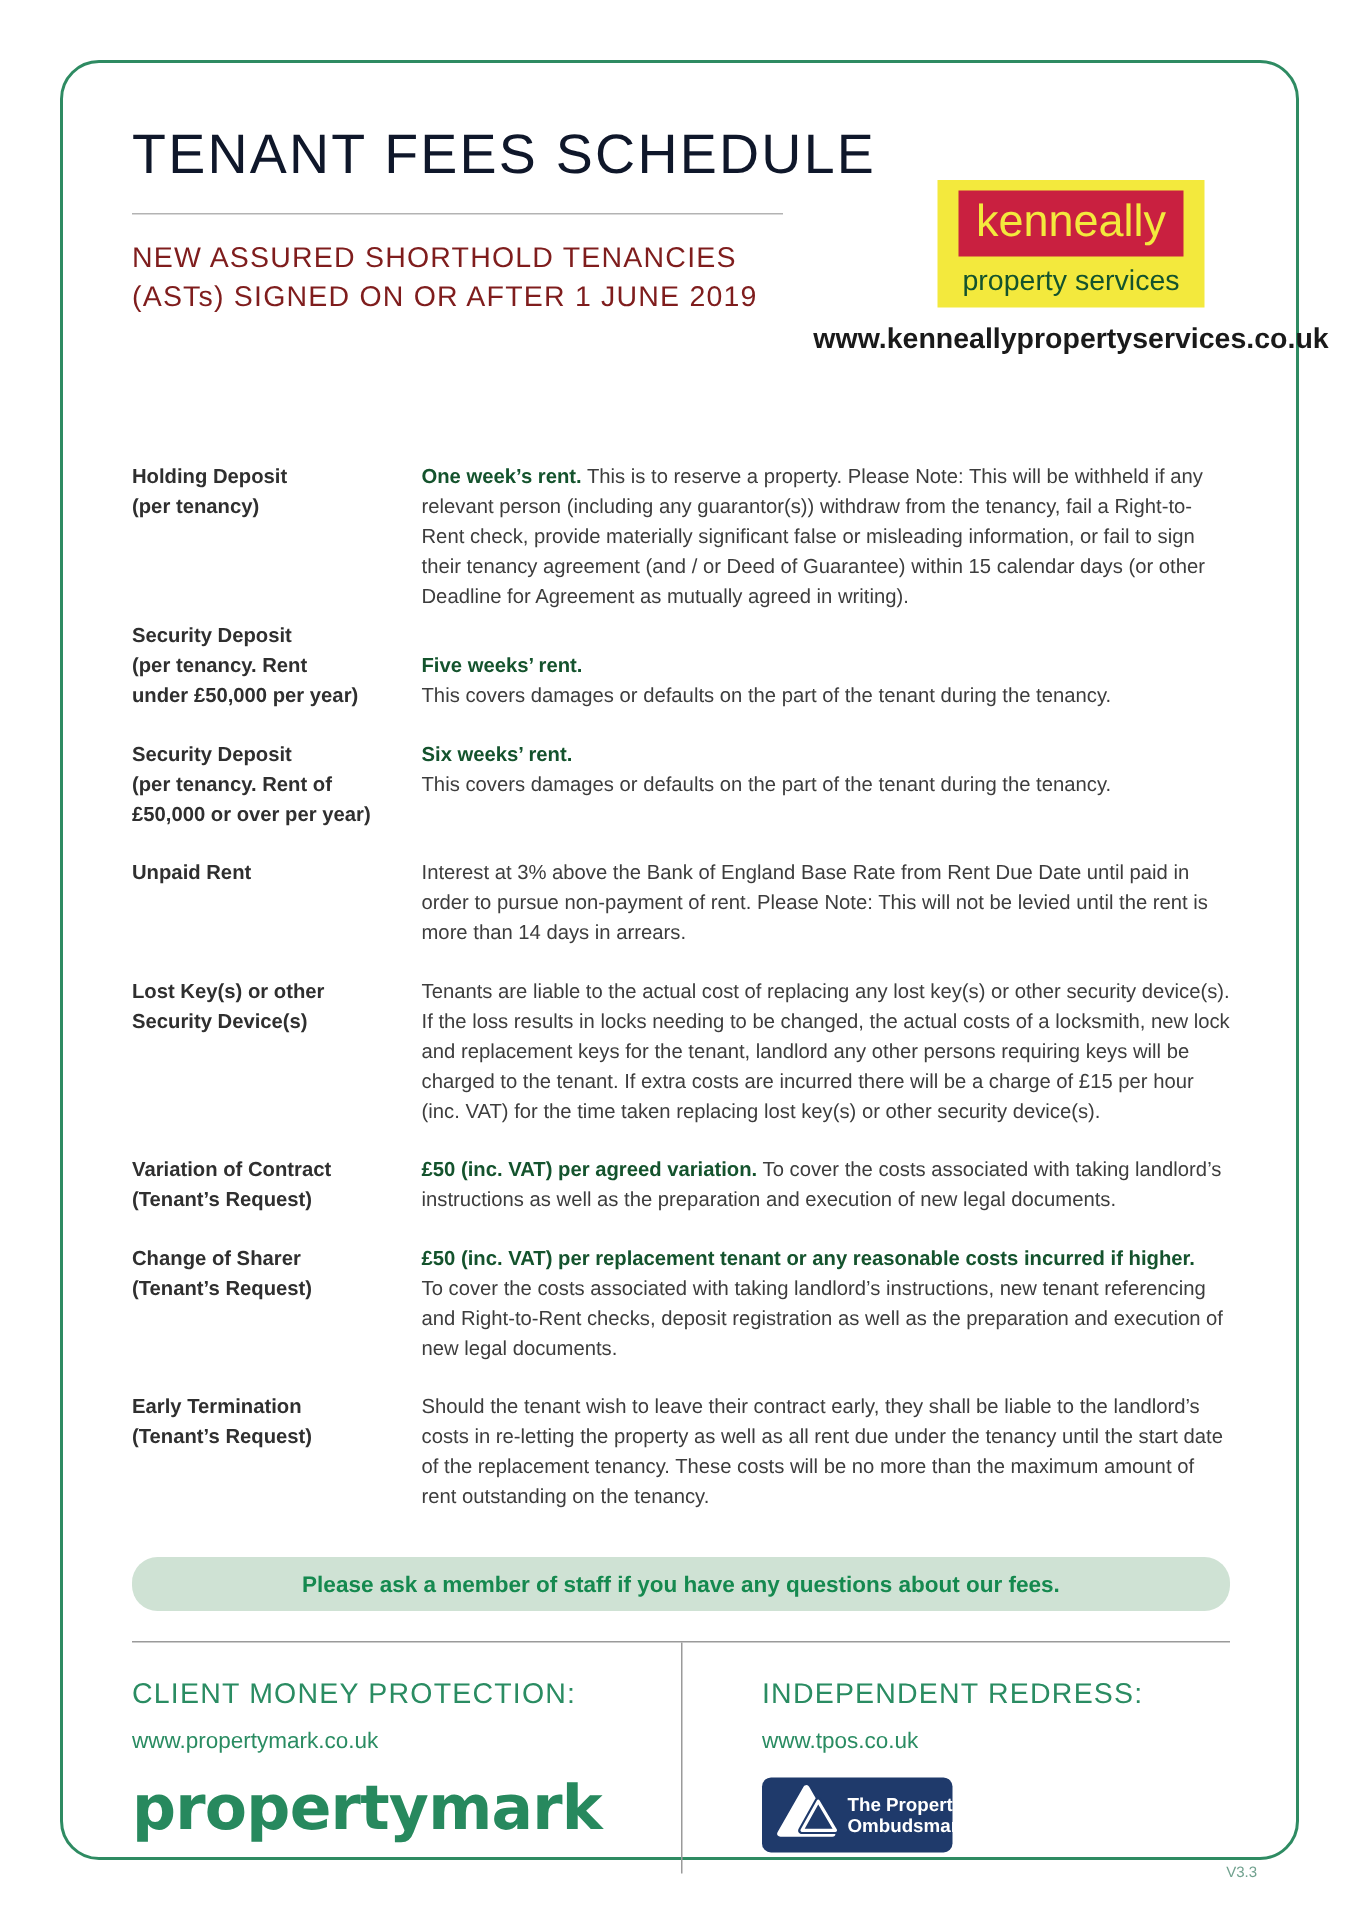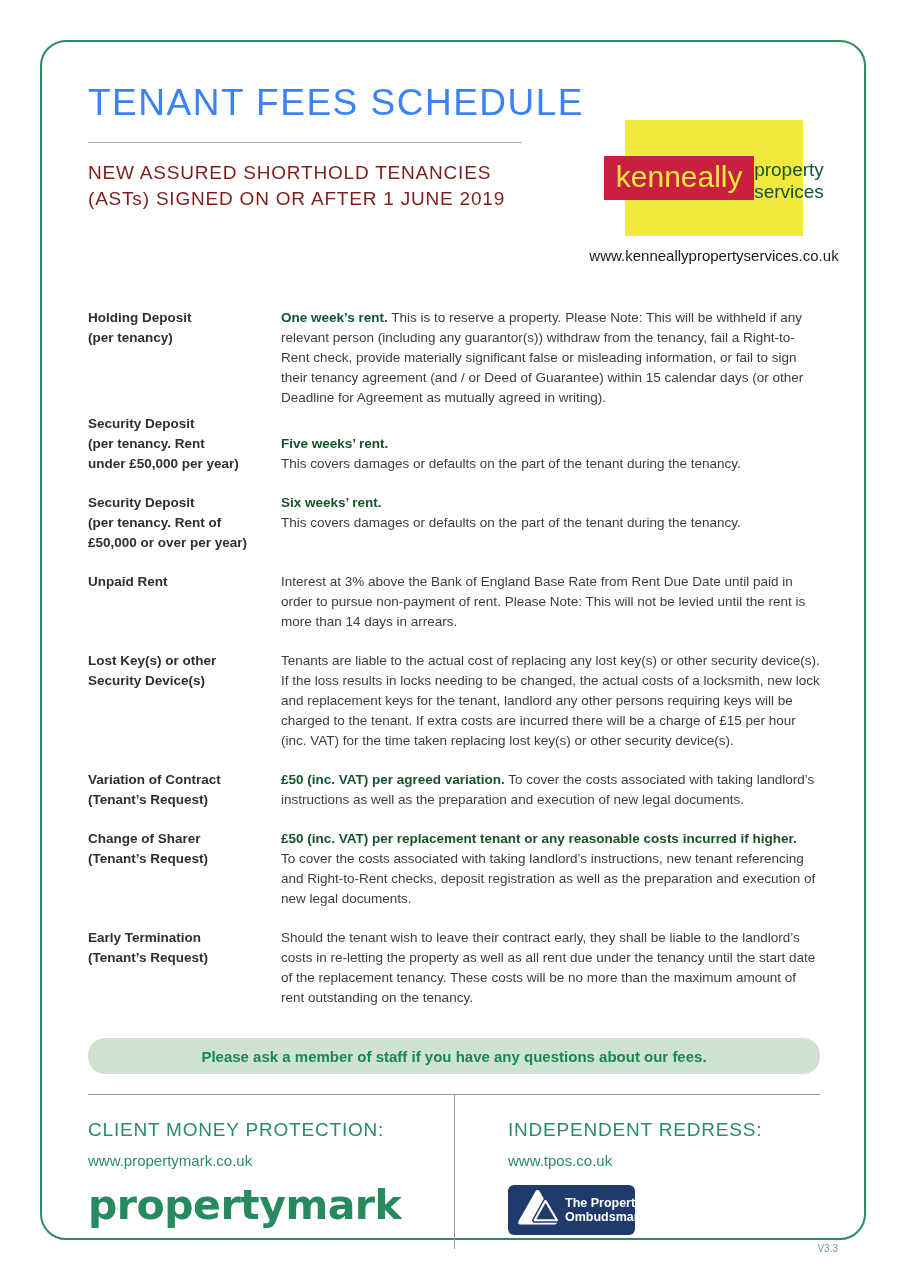--- a/index.html
+++ b/index.html
@@ -11,36 +11,36 @@
   .frame {
     position:absolute; left:40px; top:40px; width:826px; height:1200px;
     border:2px solid #2e8b62; border-radius:26px; pointer-events:none;
   }
   .content { position:absolute; left:88px; top:40px; width:732px; }
 
   
   .header { position:relative; height:224px; }
   .doc-title {
     margin-top:44px; font-size:37px; line-height:37px; font-weight:400;
-    letter-spacing:1.5px; color:#3b82f6;
+    letter-spacing:1.5px; color:#0f172a;
   }
   .title-rule { margin-top:21px; width:434px; height:1px; background:#b3b3b3; }
   .subtitle { margin-top:17px; font-size:19px; line-height:26px; letter-spacing:0.8px; color:#7f1d1d; }
 
   .logo-wrap { position:absolute; right:-2px; top:36px; width:216px; display:flex; flex-direction:column; align-items:center; }
   .k-logo {
-    width:178px; height:116px; background:#f3e93d;
-    display:flex; flex-direction:row; align-items:center; justify-content:center;
+    width:178px; height:85px; background:#f3e93d;
+    display:flex; flex-direction:column; align-items:center; justify-content:center;
   }
   .k-red {
     background:#c92040; color:#f3e93d; font-size:30px; line-height:30px;
     padding:6px 10px 8px; min-width:150px; text-align:center;
   }
   .k-tagline { color:#14532d; font-size:19px; margin-top:6px; }
-  .k-url { margin-top:11px; font-size:15px; font-weight:normal; color:#1a1a1a; white-space:nowrap; }
+  .k-url { margin-top:11px; font-size:19px; font-weight:bold; color:#1a1a1a; white-space:nowrap; }
 
   
   .fees { margin-top:0; }
   .fee-row {
     display:grid; grid-template-columns:193px 539px; margin-bottom:19px;
     font-size:13.5px; line-height:20px; color:#3d3d3d;
   }
   .fee-label { font-weight:bold; color:#2f2f2f; white-space:pre-line; padding-right:14px; }
   .lead { font-weight:bold; color:#14532d; }
   .lead-block .lead { display:block; }

